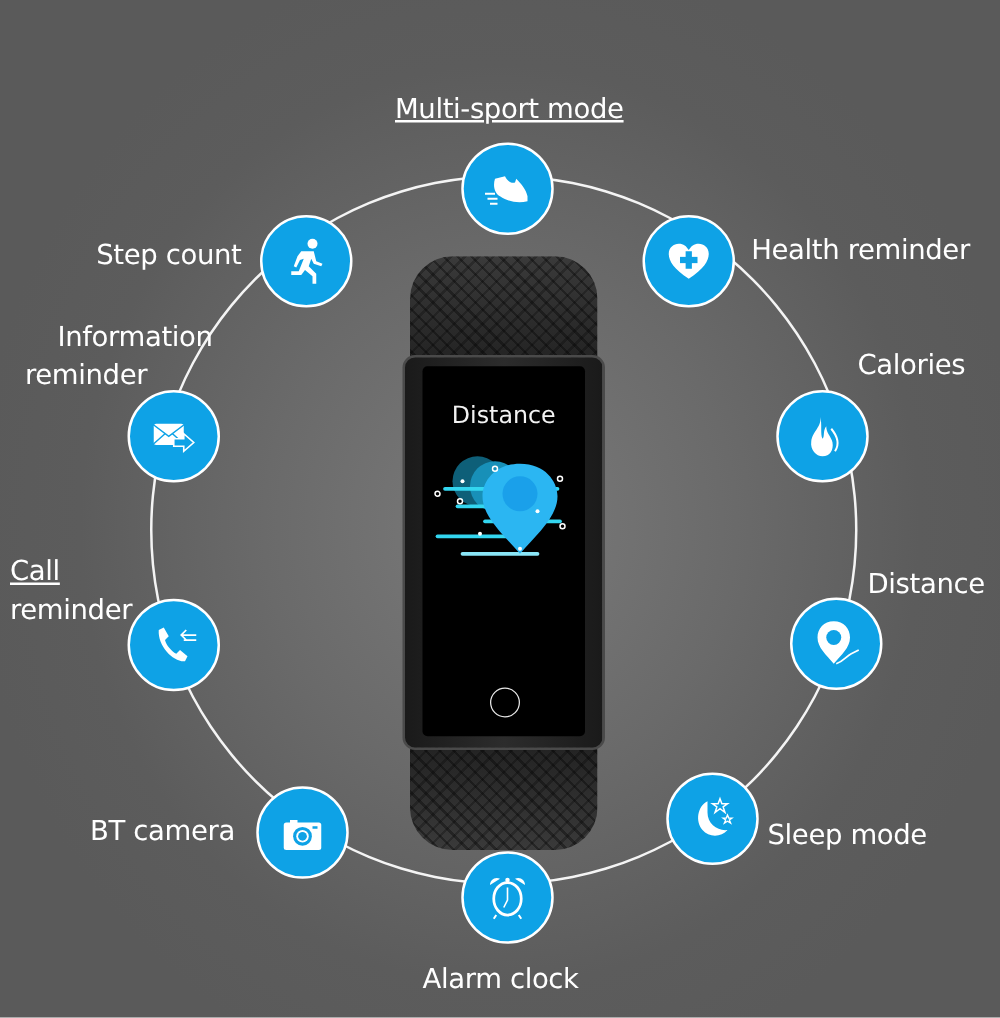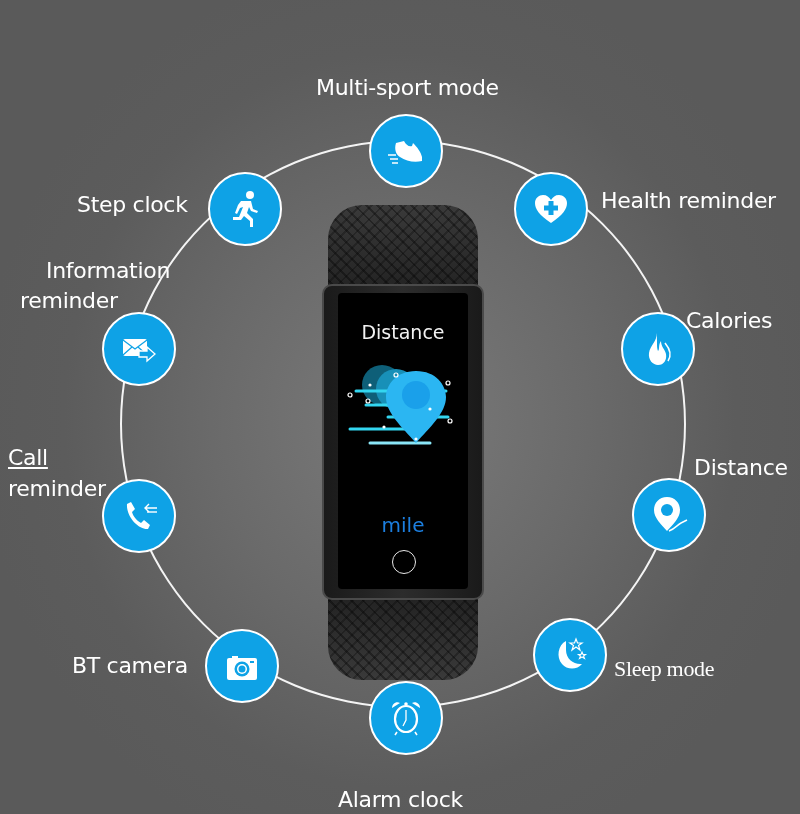--- a/index.html
+++ b/index.html
@@ -87,72 +87,71 @@
         <circle cx="104" cy="64" r="2"></circle>
         <circle cx="22" cy="44" r="2"></circle>
     </g>
     <g fill="#fff">
         <circle cx="24" cy="28" r="1.6"></circle>
         <circle cx="84" cy="52" r="1.6"></circle>
         <circle cx="38" cy="70" r="1.6"></circle>
         <circle cx="70" cy="82" r="1.6"></circle>
       </g>
   </svg>
-  <div class="screen-unit">mile</div>
 </div>
 <div class="home-button"></div>
 
-<div class="label" style="left:316px;top:73px;">Multi-sport mode</div>
+<div class="label" style="left:316px;top:73px;text-decoration:underline;">Multi-sport mode</div>
 <div class="feature-icon" style="left:406px;top:151px;">
   <svg viewBox="0 0 44 44">
     <path d="M12 14 L20 12 C22 16 25 18 28 17 L29 14 C33 18 37 23 38 28 L38 32 C30 34 22 32 16 28 C12 26 10 20 12 14 Z" fill="#fff"></path>
     <g stroke="#fff" stroke-width="1.5">
         <line x1="4" y1="26" x2="12" y2="26"></line>
         <line x1="6" y1="30" x2="14" y2="30"></line>
         <line x1="8" y1="34" x2="14" y2="34"></line>
       </g>
   </svg>
 </div>
 
 <div class="label" style="left:601px;top:186px;">Health reminder</div>
 <div class="feature-icon" style="left:551px;top:209px;">
   <svg viewBox="0 0 44 44">
     <path d="M22 36 C10 28 6 22 6 16 C6 11 10 8 14 8 C18 8 20 10 22 13 C24 10 26 8 30 8 C34 8 38 11 38 16 C38 22 34 28 22 36 Z" fill="#fff"></path>
     <rect x="19.5" y="14" width="5" height="14" fill="#0ea2e6"></rect>
       <rect x="15" y="18.5" width="14" height="5" fill="#0ea2e6"></rect>
   </svg>
 </div>
 
-<div class="label" style="left:686px;top:278px;margin-top:28px;">Calories</div>
+<div class="label" style="left:686px;top:278px;">Calories</div>
 <div class="feature-icon" style="left:658px;top:349px;">
   <svg viewBox="0 0 44 44">
     <path d="M20 6 C22 14 14 18 13 26 C12 33 17 38 22 38 C28 38 31 33 30 27 C29 22 25 20 25 14 C22 18 24 22 22 24 C20 20 22 12 20 6 Z" fill="#fff"></path>
     <path d="M29 16 C34 22 36 28 32 34" fill="none" stroke="#fff" stroke-width="1.6"></path>
   </svg>
 </div>
 
 <div class="label" style="left:694px;top:453px;">Distance</div>
 <div class="feature-icon" style="left:669px;top:515px;">
   <svg viewBox="0 0 44 44">
     <path d="M20 4 C28 4 33 10 33 17 C33 25 26 31 20 38 C14 31 7 25 7 17 C7 10 12 4 20 4 Z" fill="#fff"></path>
     <circle cx="20" cy="17" r="6" fill="#0ea2e6"></circle>
     <path d="M22 38 C28 36 30 32 34 30 C36 29 38 28 40 27" fill="none" stroke="#fff" stroke-width="1.4"></path>
   </svg>
 </div>
 
-<div class="label" style="left:614px;top:654px;font-family:Liberation Serif, serif;">Sleep mode</div>
+<div class="label" style="left:614px;top:654px;">Sleep mode</div>
 <div class="feature-icon" style="left:570px;top:655px;">
   <svg viewBox="0 0 44 44">
     <path d="M18 8 C10 12 8 24 14 31 C19 37 29 37 34 31 C26 32 18 26 18 17 C18 14 18 11 18 8 Z" fill="#fff"></path>
     <path d="M28 6 L29.5 10 L34 10 L30.5 12.5 L32 17 L28 14 L24 17 L25.5 12.5 L22 10 L26.5 10 Z" fill="none" stroke="#fff" stroke-width="1.2"></path>
     <path d="M34 19 L35 21.5 L37.5 21.5 L35.5 23 L36.5 25.5 L34 24 L31.5 25.5 L32.5 23 L30.5 21.5 L33 21.5 Z" fill="none" stroke="#fff" stroke-width="1.1"></path>
   </svg>
 </div>
 
-<div class="label" style="left:338px;top:769px;margin-top:16px;">Alarm clock</div>
+<div class="label" style="left:338px;top:769px;">Alarm clock</div>
 <div class="feature-icon" style="left:406px;top:718px;">
   <svg viewBox="0 0 44 44">
     <path d="M8 12 C8 8 12 5 16 7 Z" fill="#fff"></path>
       <path d="M36 12 C36 8 32 5 28 7 Z" fill="#fff"></path>
     <circle cx="22" cy="8" r="1.8" fill="#fff"></circle>
     <ellipse cx="22" cy="23" rx="11" ry="13" fill="none" stroke="#fff" stroke-width="2.2"></ellipse>
     <path d="M22 14 L22 24 L19 30" fill="none" stroke="#fff" stroke-width="1.3"></path>
     <path d="M13 36 L11 39 M31 36 L33 39" stroke="#fff" stroke-width="1.6"></path>
   </svg>
 </div>
@@ -182,19 +181,19 @@
 <div class="label" style="left:13px;top:256px;margin-left:33px;">Information</div>
 <div class="label" style="left:20px;top:286px;">reminder</div>
 <div class="feature-icon" style="left:139px;top:349px;">
   <svg viewBox="0 0 44 44">
     <rect x="6" y="12" width="24" height="17" rx="2" fill="#fff"></rect>
     <path d="M6 13 L18 22 L30 13 M6 28 L15 20 M30 28 L21 20" fill="none" stroke="#0ea2e6" stroke-width="1.2"></path>
     <path d="M22 24 L30 24 L30 20 L38 27 L30 34 L30 30 L22 30 Z" fill="#0ea2e6" stroke="#fff" stroke-width="1.3"></path>
   </svg>
 </div>
 
-<div class="label" style="left:77px;top:190px;">Step clock</div>
+<div class="label" style="left:77px;top:190px;">Step count</div>
 <div class="feature-icon" style="left:245px;top:209px;">
   <svg viewBox="0 0 44 44">
     <circle cx="27" cy="8" r="4" fill="#fff"></circle>
     <path d="M18 14 L28 14 L30 22 L35 24 L34 26 L28 24 L26 20 L24 26 L30 32 L30 40 L27 40 L27 34 L21 29 L18 33 L10 33 L10 30 L16 30 L20 20 L17 21 L14 27 L12 26 L15 18 Z" fill="#fff"></path>
   </svg>
 </div>
 
 </body></html>

